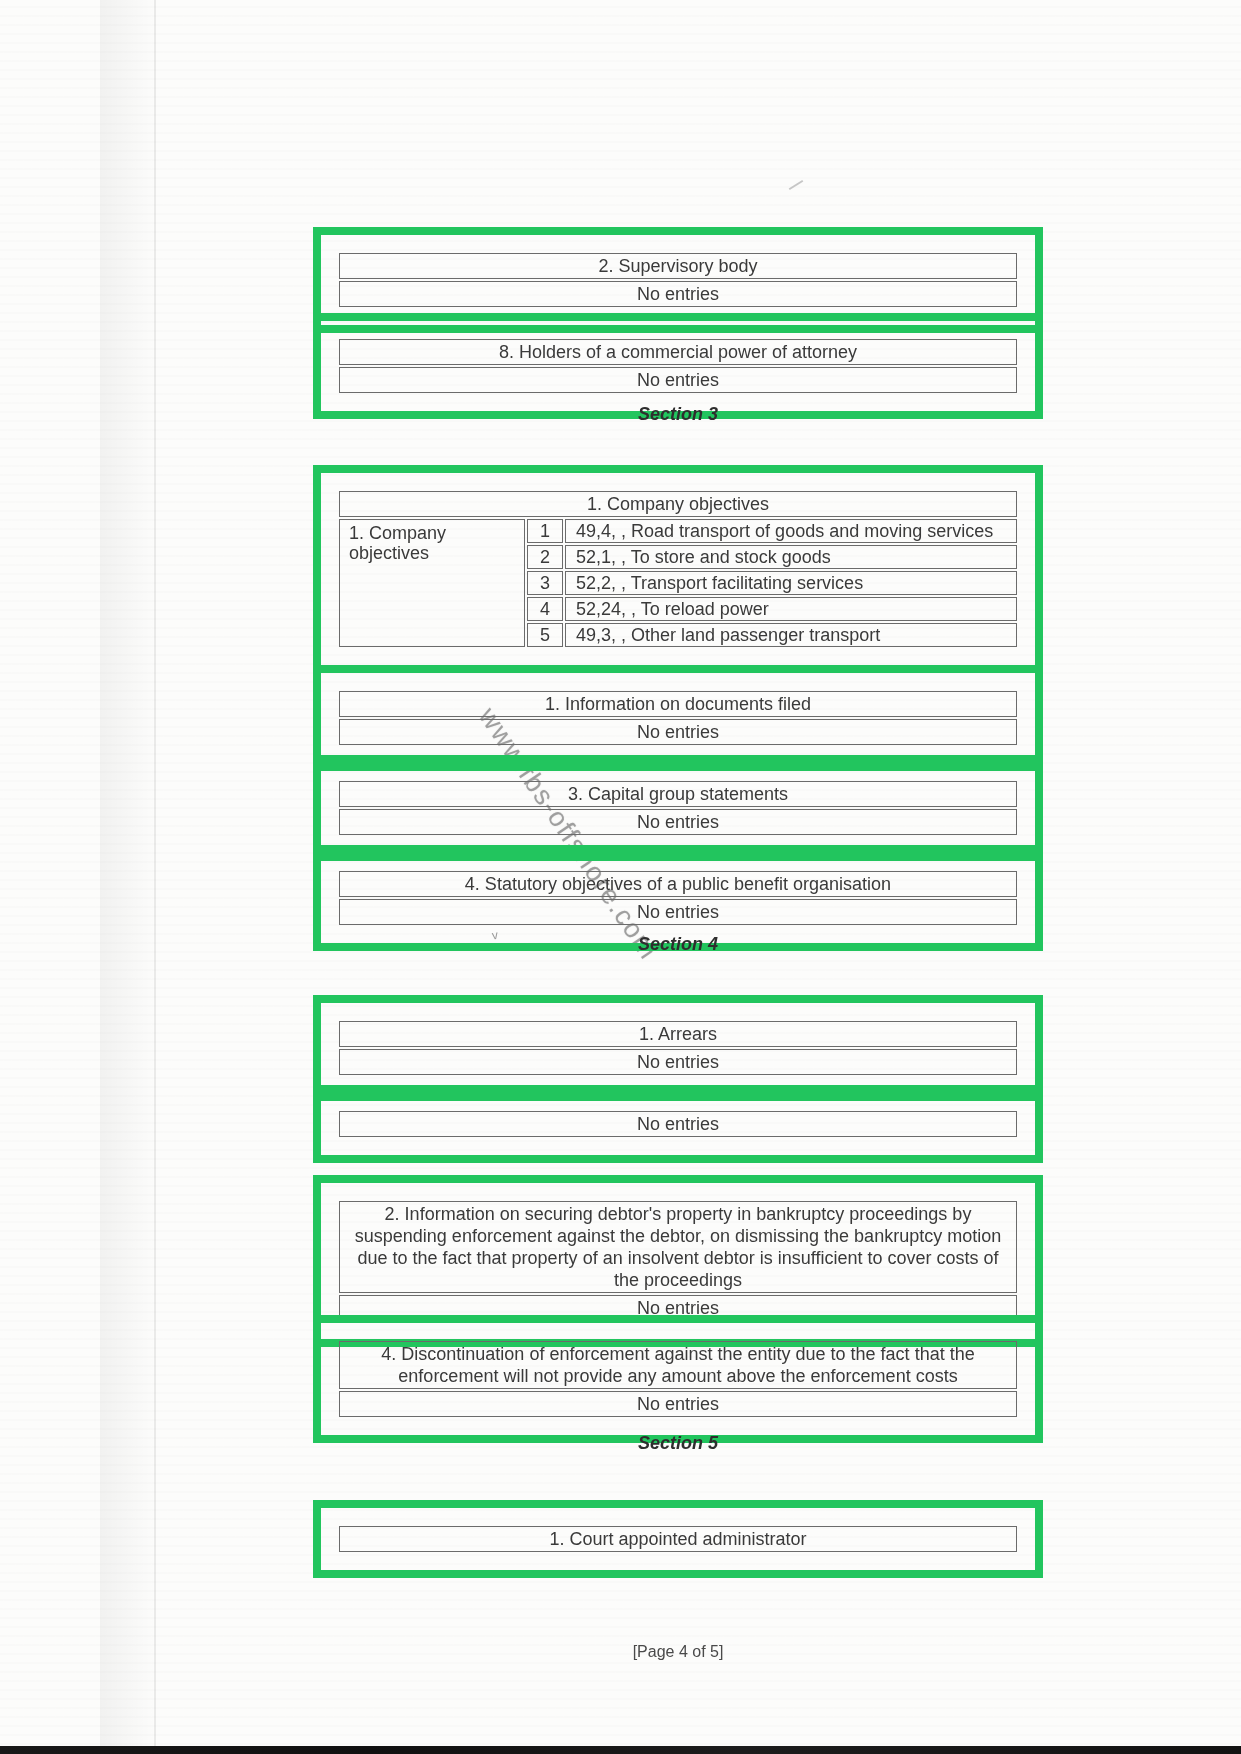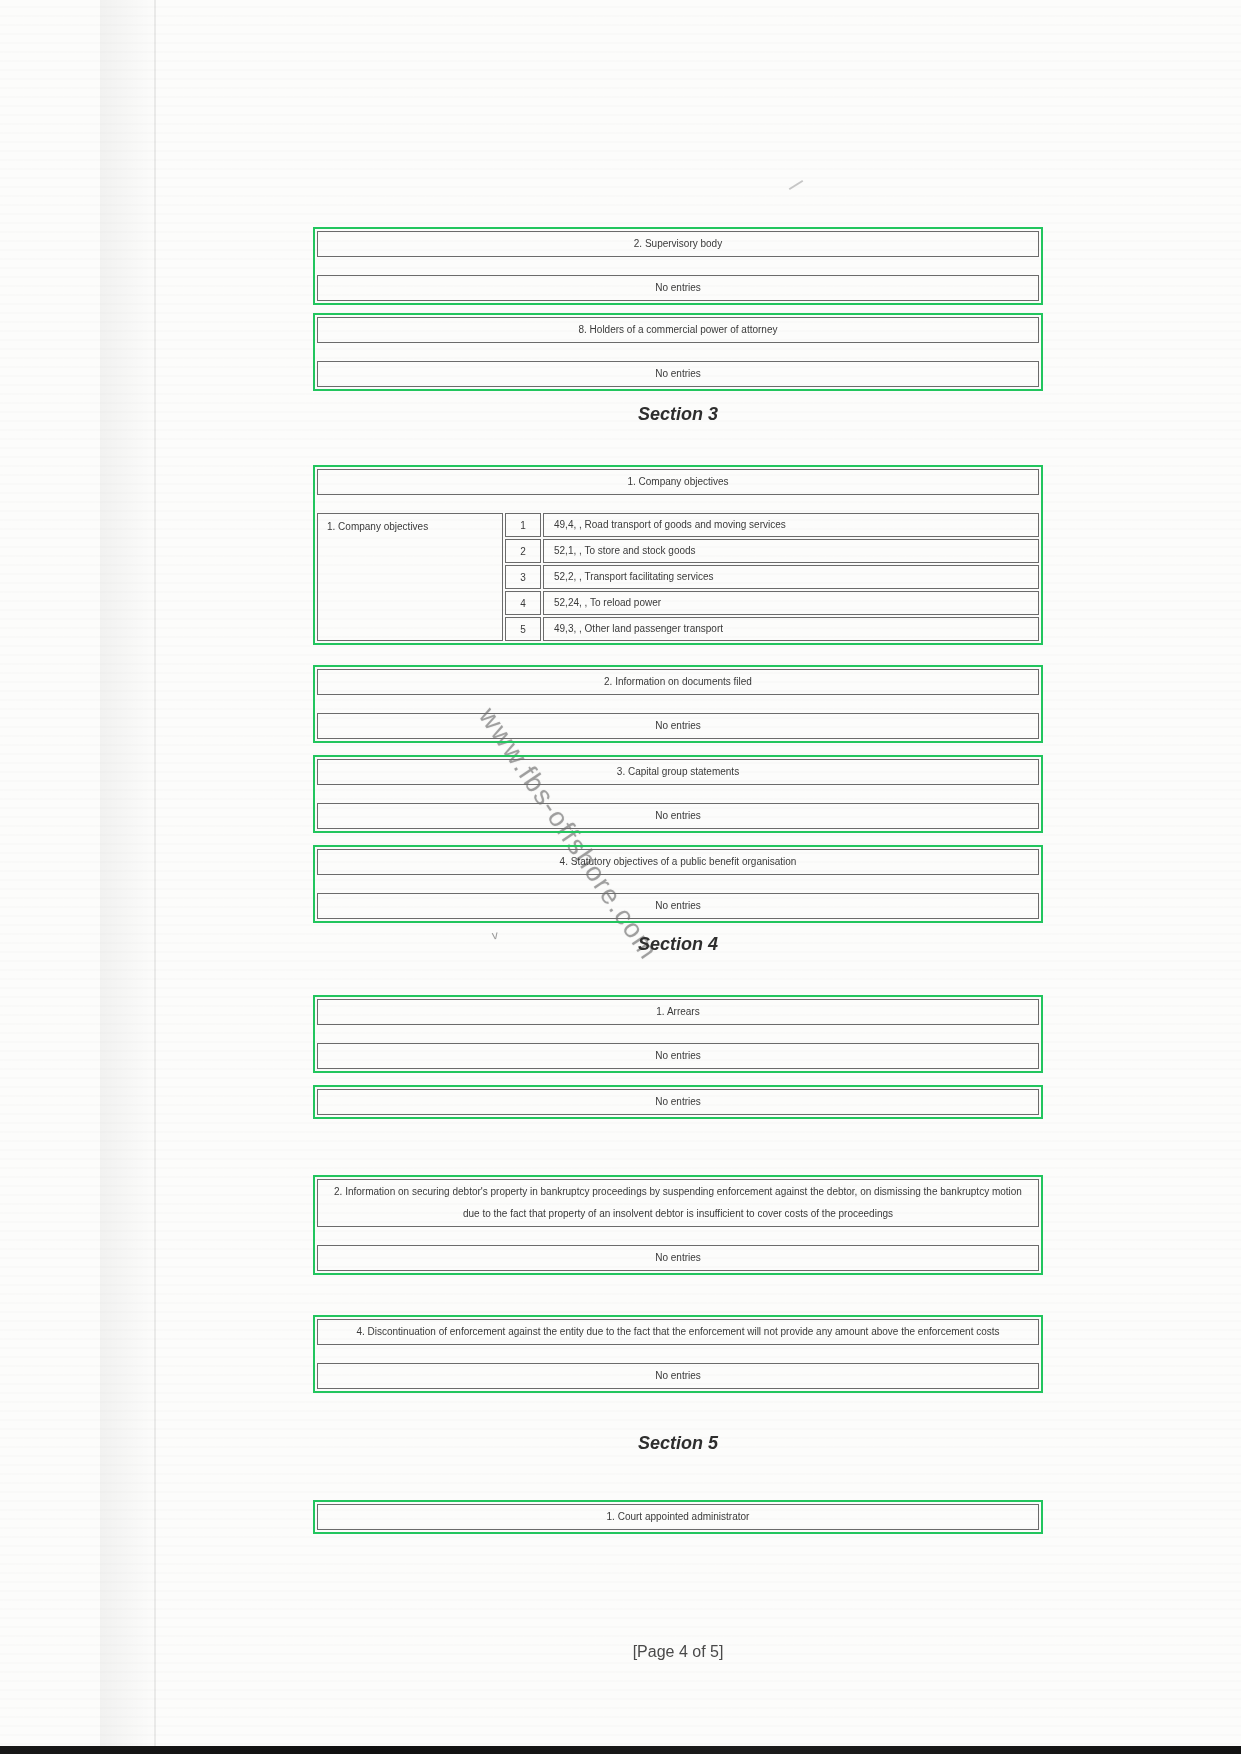--- a/index.html
+++ b/index.html
@@ -40,33 +40,33 @@
   .watermark{
     position:absolute;left:498px;top:702px;
     transform:rotate(56deg);transform-origin:0 0;
     font-size:27px;letter-spacing:1.6px;
     color:rgba(105,105,105,0.48);
     white-space:nowrap;z-index:1;
     text-shadow:0 0 1px rgba(120,120,120,0.35);
   }
   .tbl{
     position:absolute;left:313px;width:730px;
-    border:2px solid #22c55e;
-    padding:2px;box-sizing:border-box;
+    border:8px solid #22c55e;
+    padding:18px;box-sizing:border-box;
     background:transparent;z-index:2;
-    font-size:10px;
+    font-size:18px;
   }
   .trow{
     border:1px solid #6b6b6b;
     min-height:25px;
     display:flex;align-items:center;justify-content:center;
     text-align:center;line-height:22px;
     padding:1px 14px;box-sizing:border-box;
   }
-  .trow + .trow, .obj-body{margin-top:18px;}
+  .trow + .trow, .obj-body{margin-top:2px;}
   .section-heading{
     position:absolute;left:313px;width:730px;
     text-align:center;font-weight:bold;font-size:18px;color:#2e2e2e;
     z-index:2;
     font-style:italic;
   }
   
   .obj-body{display:flex;}
   .obj-label{
     flex:0 0 186px;border:1px solid #6b6b6b;
@@ -136,21 +136,21 @@
         </div>
         <div class="obj-row">
           <div class="obj-no">5</div>
           <div class="obj-text">49,3, , Other land passenger transport</div>
         </div>
       </div>
     </div>
   </div>
 
   <div class="tbl" style="top:665px">
-    <div class="trow">2. Information on documents filed</div>
+    <div class="trow">1. Information on documents filed</div>
     <div class="trow">No entries</div>
   </div>
 
   <div class="tbl" style="top:755px">
     <div class="trow">3. Capital group statements</div>
     <div class="trow">No entries</div>
   </div>
 
   <div class="tbl" style="top:845px">
     <div class="trow">4. Statutory objectives of a public benefit organisation</div>

